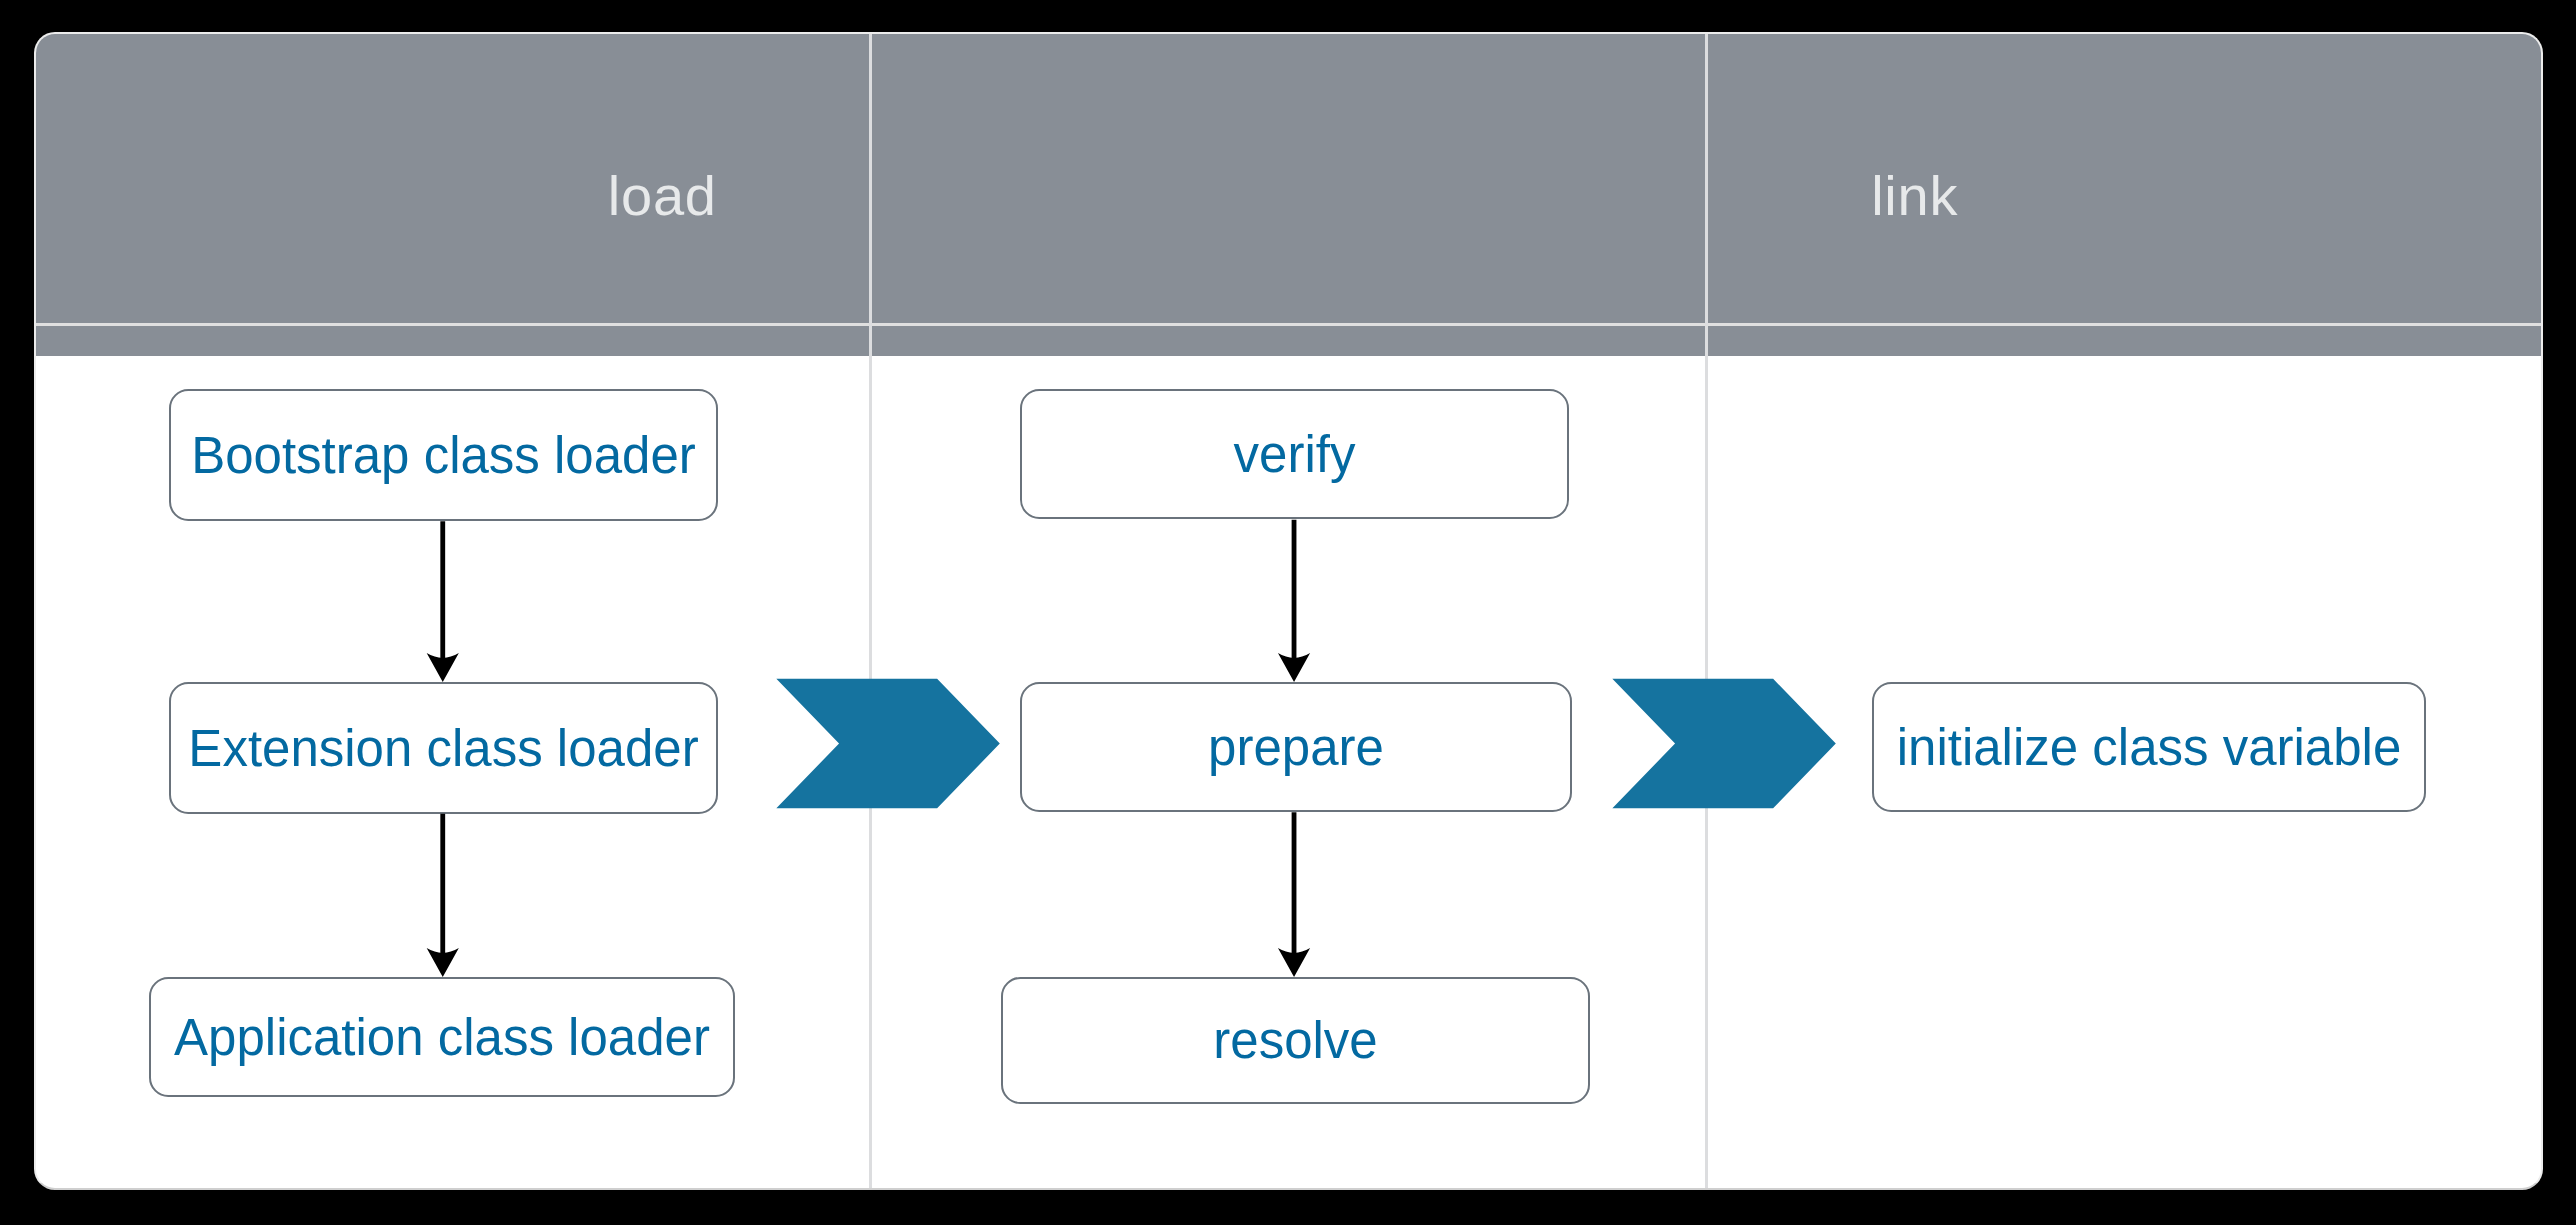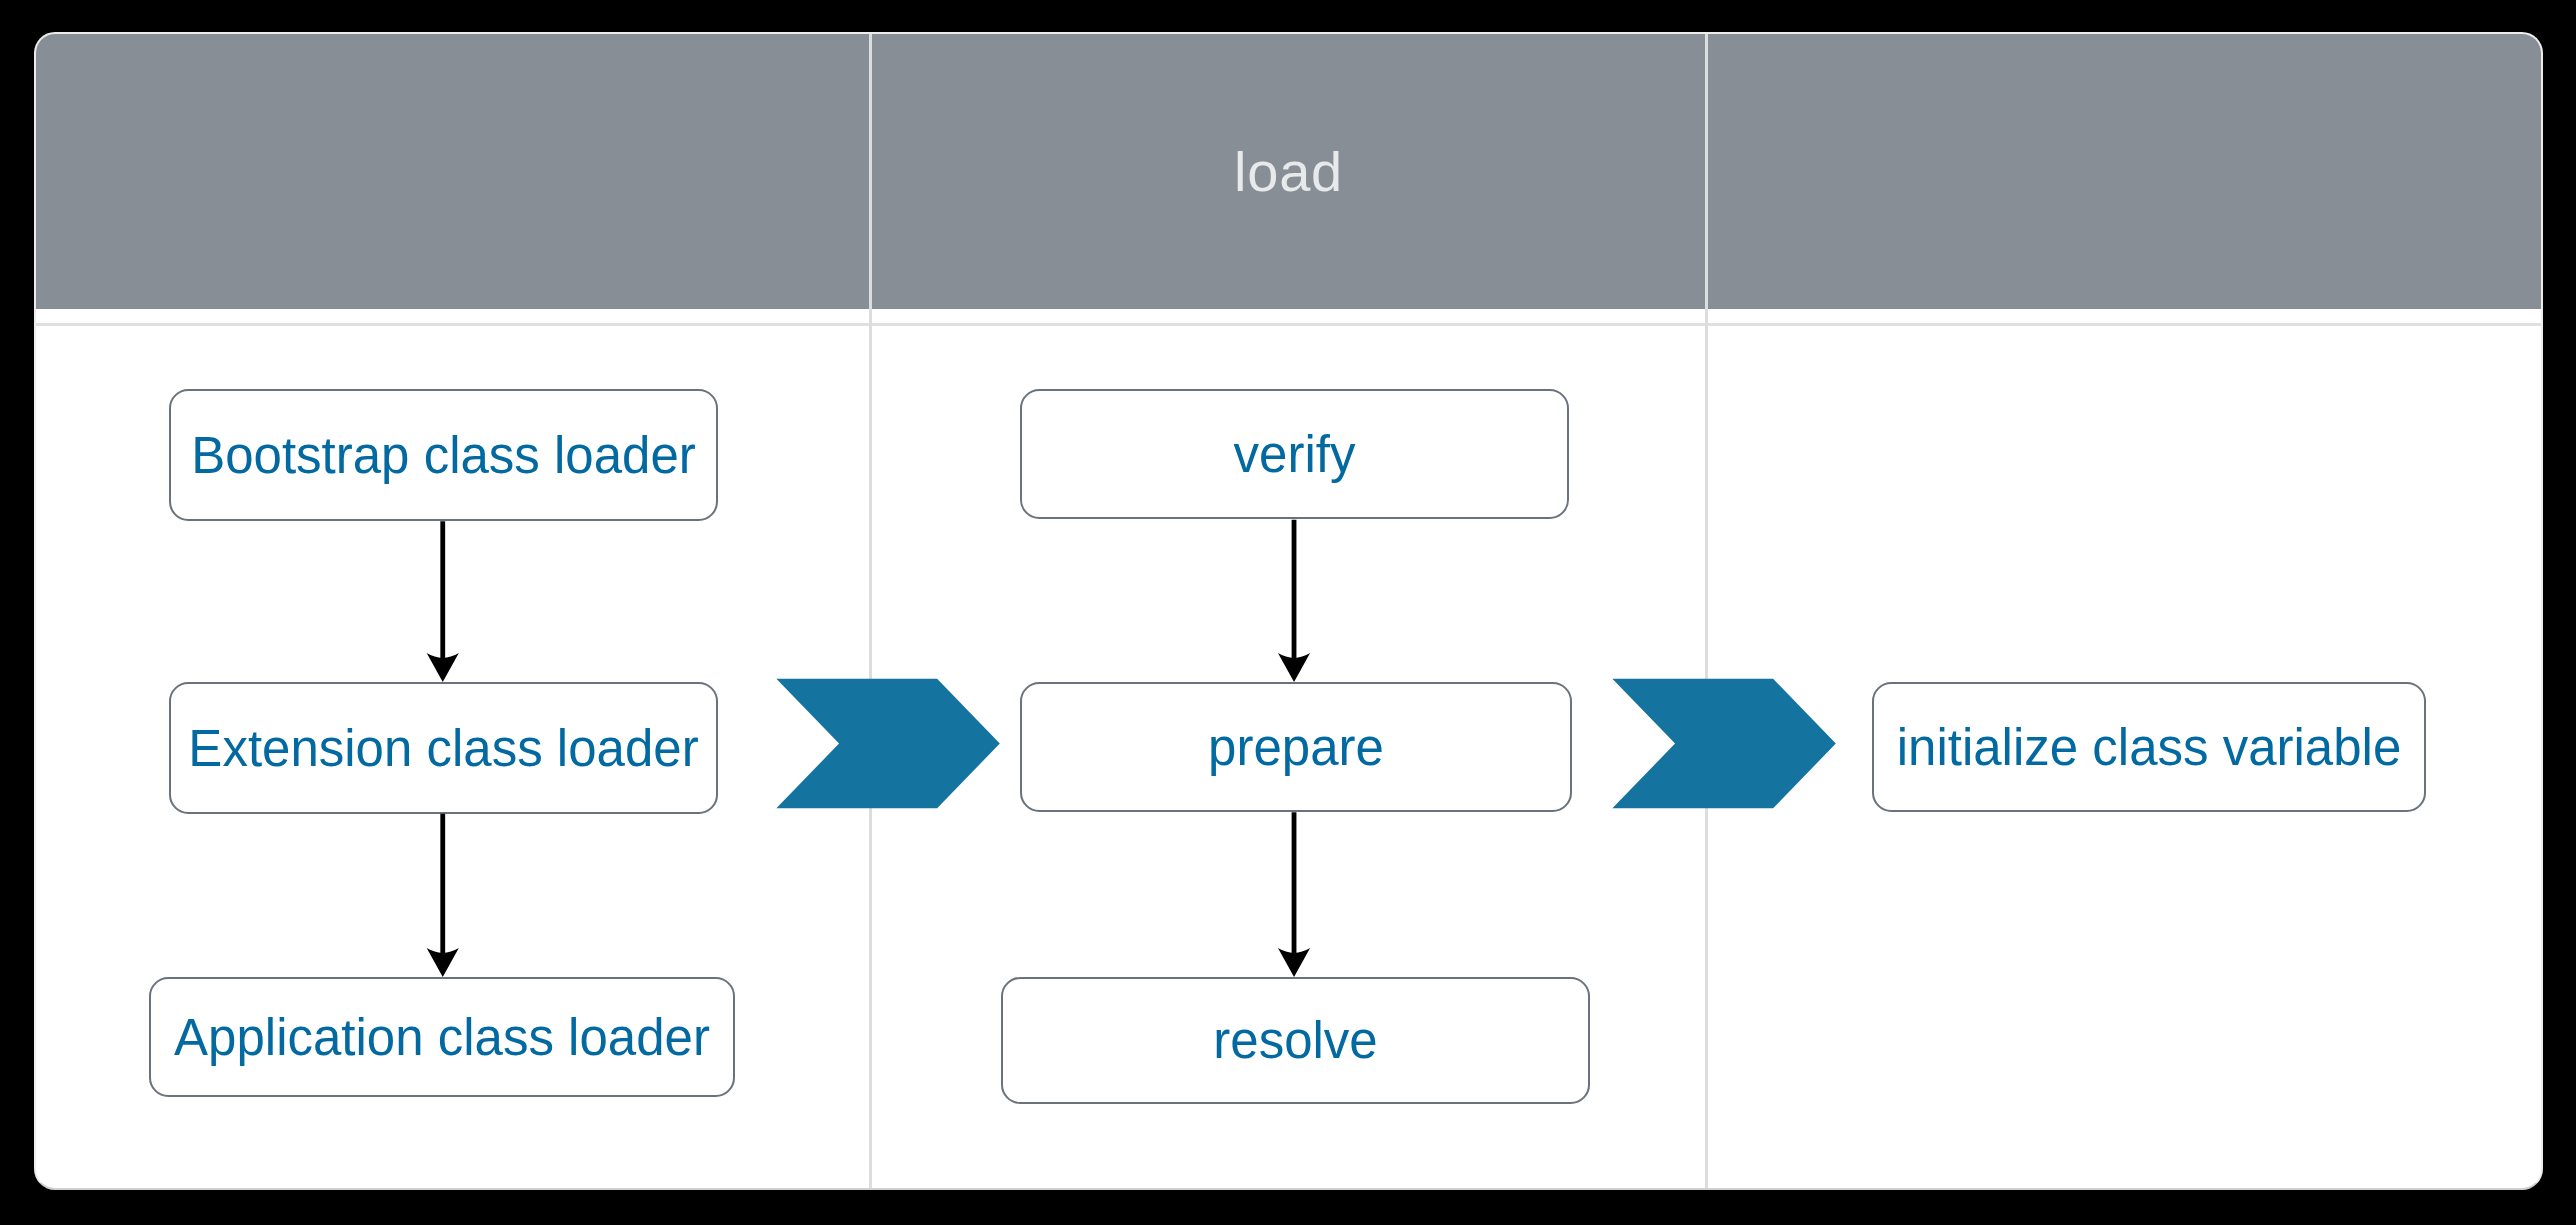--- a/index.html
+++ b/index.html
@@ -15,21 +15,21 @@
     width: 2509px; height: 1158px;
     box-sizing: border-box;
     background: #ffffff;
     border: 2.4px solid #ececec;
     border-bottom-color: #cfcfcf;
     border-radius: 21px;
     overflow: hidden;
   }
   .header-row {
     position: absolute; left: 0; top: 0;
-    width: 100%; height: 275px;
+    width: 100%; height: 322px;
     background: #888e96;
     display: flex;
   }
   .header-cell {
     flex: 1;
     display: flex; align-items: center; justify-content: center;
     font-size: 56px;
     color: #e7e9ea;
     letter-spacing: 0.8px;
   }
@@ -68,20 +68,21 @@
     pointer-events: none;
   }
 </style>
 </head>
 <body>
 
 <div class="panel">
 
   <div class="header-row">
     <div class="header-cell">load</div>
+    <div class="header-cell">link</div>
   </div>
 
   <div class="hdiv"></div>
   <div class="vdiv v1"></div>
   <div class="vdiv v2"></div>
 
   <div class="node n-bootstrap">Bootstrap class loader</div>
   <div class="node n-extension">Extension class loader</div>
   <div class="node n-application">Application class loader</div>
 

